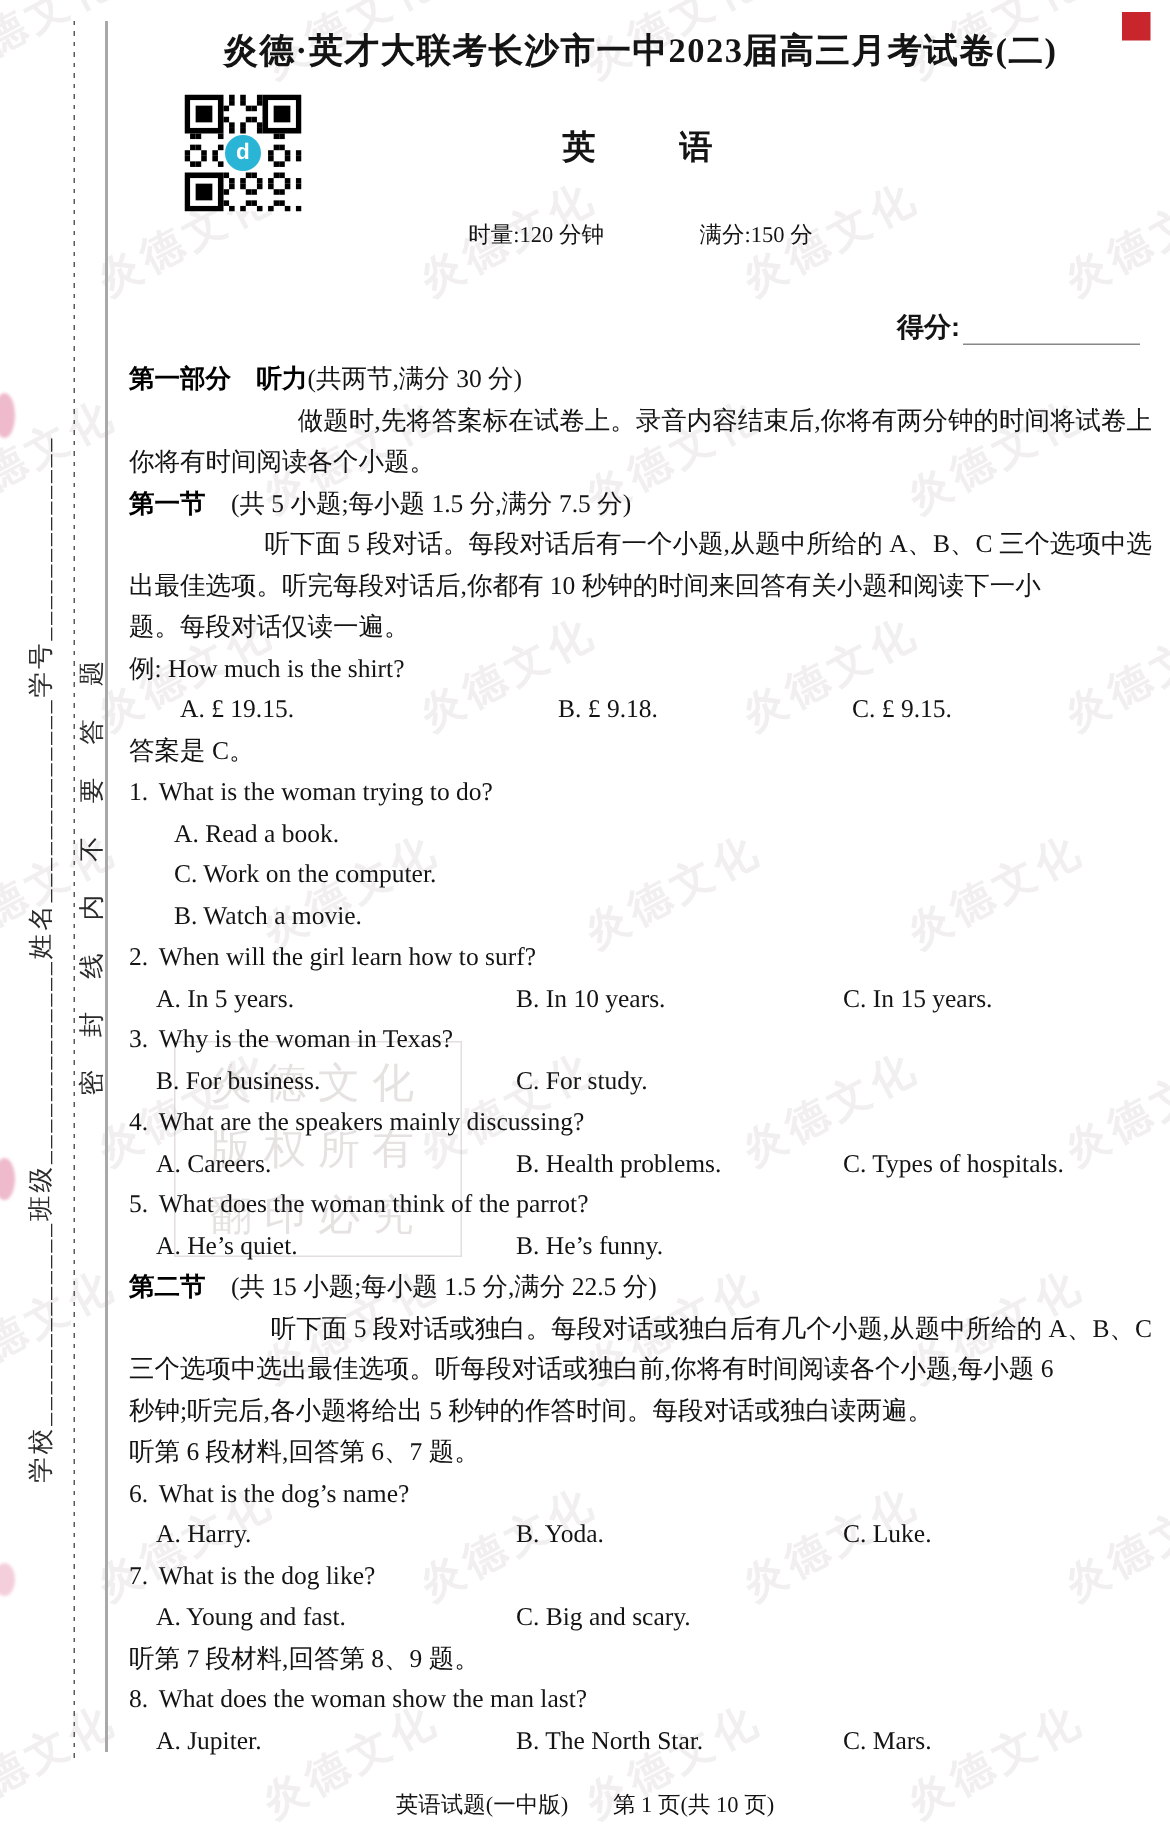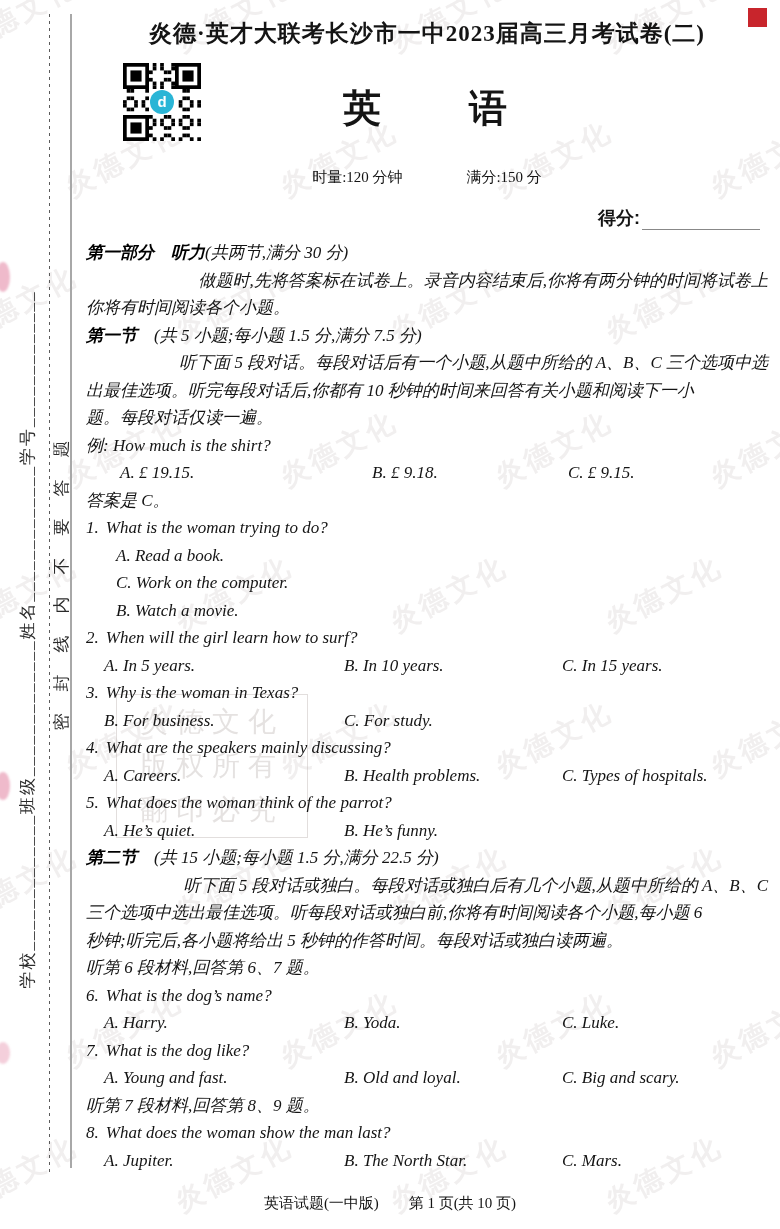--- a/index.html
+++ b/index.html
@@ -38,31 +38,31 @@
 
   
   .content{position:absolute;left:86px;top:0;width:682px;z-index:2;}
   .exam-title{margin-top:18px;text-align:center;font-size:23px;font-weight:bold;
     font-family:"Liberation Serif",serif;letter-spacing:1px;}
   .qr{position:absolute;left:37px;top:63px;width:78px;height:78px;}
   .qr svg{display:block;}
   .qr-logo{position:absolute;left:27px;top:27px;width:24px;height:24px;border-radius:50%;
     background:#2ab5d6;color:#fff;font-family:"Liberation Sans",sans-serif;font-weight:bold;
     font-size:15px;line-height:24px;text-align:center;}
-  .subject{margin-top:34px;text-align:center;font-size:38px;font-weight:bold;letter-spacing:4px;}
+  .subject{margin-top:34px;text-align:center;font-size:22px;font-weight:bold;letter-spacing:4px;}
   .meta{margin-top:34px;text-align:center;font-size:15px;}
   .meta span{margin:0 30px;}
   .score{position:absolute;right:8px;top:206px;font-size:18px;font-weight:bold;
     font-family:"Liberation Sans",sans-serif;}
   .score .blank{display:inline-block;width:118px;border-bottom:1.5px solid #888;height:18px;
     vertical-align:bottom;margin-left:2px;}
 
   
   .body{position:absolute;left:0;top:239px;width:682px;font-size:17px;}
-  .line{height:27.5px;line-height:27.5px;white-space:nowrap;font-style:italic;}
+  .line{height:27.5px;line-height:27.5px;white-space:nowrap;}
   .line b{font-family:"Liberation Sans",sans-serif;font-weight:bold;color:#000;}
   .para{text-indent:2em;text-align:right;}
   .opt1{padding-left:30px;}
   .opt3{display:grid;grid-template-columns:240px 218px 1fr;padding-left:18px;}
   .optex{display:grid;grid-template-columns:252px 196px 1fr;padding-left:34px;}
   .qn{margin-right:7px;}
 
   .footer{position:absolute;left:0;bottom:16px;width:780px;text-align:center;font-size:15px;z-index:2;}
   .footer span{margin:0 13px;}
 </style>
@@ -282,21 +282,20 @@
         <div class="line cont"><span>听第 6 段材料,回答第 6、7 题。</span></div>
         <div class="line q"><span class="qn">6.</span><span>What is the dog’s name?</span></div>
         <div class="line opt3">
           <span>A.  Harry.</span>
           <span>B.  Yoda.</span>
           <span>C.  Luke.</span>
         </div>
         <div class="line q"><span class="qn">7.</span><span>What is the dog like?</span></div>
         <div class="line opt3">
           <span>A.  Young and fast.</span>
-          <span>B.  Old and loyal.</span>
           <span>C.  Big and scary.</span>
         </div>
         <div class="line cont"><span>听第 7 段材料,回答第 8、9 题。</span></div>
         <div class="line q"><span class="qn">8.</span><span>What does the woman show the man last?</span></div>
         <div class="line opt3">
           <span>A.  Jupiter.</span>
           <span>B.  The North Star.</span>
           <span>C.  Mars.</span>
         </div>
       </div>

